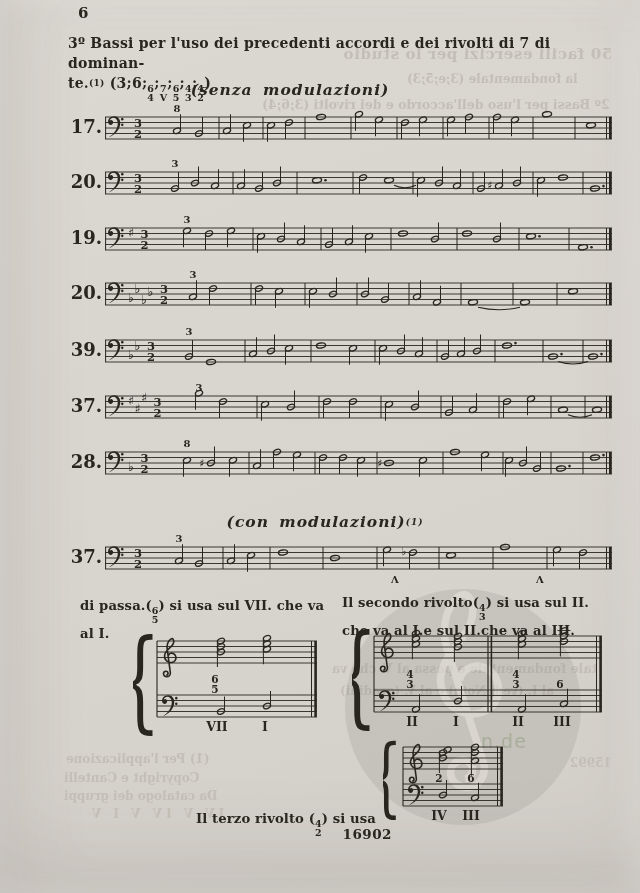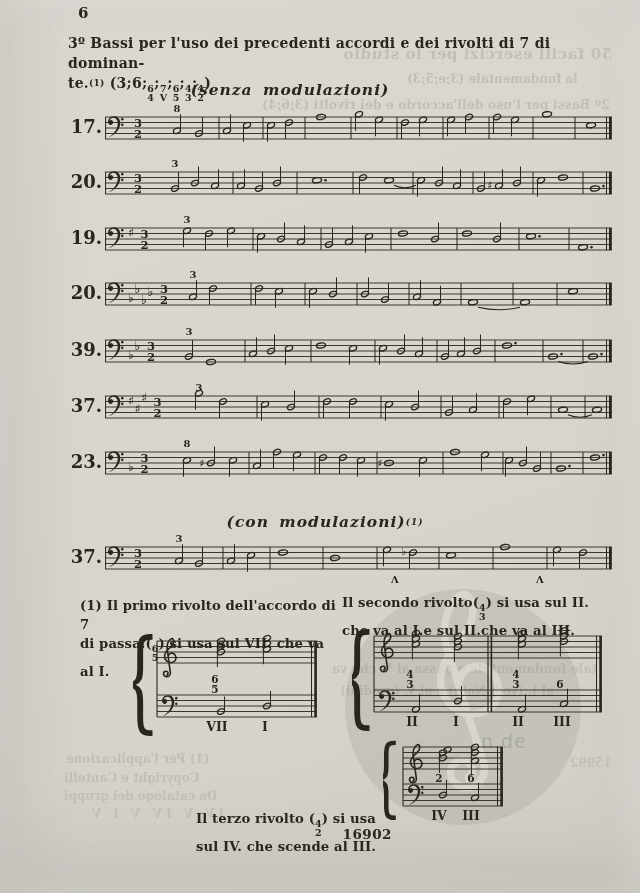--- a/index.html
+++ b/index.html
@@ -449,21 +449,21 @@
           <line x1="446" y1="14" x2="446" y2="36" stroke="#29261f" stroke-width="1"></line>
           <ellipse cx="458" cy="27.75" rx="4.6" ry="2.5" fill="none" stroke="#29261f" stroke-width="1.35" transform="rotate(-8 458 27.75)"></ellipse>
           <line x1="480" y1="14" x2="480" y2="36" stroke="#29261f" stroke-width="1"></line>
           <ellipse cx="492" cy="27.75" rx="4.6" ry="2.5" fill="none" stroke="#29261f" stroke-width="1.35" transform="rotate(-8 492 27.75)"></ellipse>
           <line x1="501.5" y1="14" x2="501.5" y2="36" stroke="#29261f" stroke-width="1"></line>
           <line x1="505.4" y1="14" x2="505.4" y2="36" stroke="#29261f" stroke-width="2.8"></line>
           <path d="M463,32.75 Q475,37.75 487,32.75" fill="none" stroke="#29261f" stroke-width="1.1"></path>
         </svg>
     </div>
     <div class="ex-row" style="top:438px">
-      <div class="ex-num">23.</div>
+      <div class="ex-num">28.</div>
       <svg width="507" height="52">
           <line x1="0" y1="14" x2="507" y2="14" stroke="#29261f" stroke-width="0.9"></line>
           <line x1="0" y1="19.5" x2="507" y2="19.5" stroke="#29261f" stroke-width="0.9"></line>
           <line x1="0" y1="25" x2="507" y2="25" stroke="#29261f" stroke-width="0.9"></line>
           <line x1="0" y1="30.5" x2="507" y2="30.5" stroke="#29261f" stroke-width="0.9"></line>
           <line x1="0" y1="36" x2="507" y2="36" stroke="#29261f" stroke-width="0.9"></line>
           <line x1="0.6" y1="14" x2="0.6" y2="36" stroke="#29261f" stroke-width="1"></line>
           <g transform="translate(3,13.6) scale(1.05,1.2)">
             <path d="M2.8,0.4 C1,1.1 0,2.7 0,4.3 C0,5.9 1.1,7 2.6,7 C3.9,7 4.9,6 4.9,4.8 C4.9,3.7 4.1,2.9 3,2.9 C2.5,2.9 2,3.1 1.7,3.5 C1.9,2 3.3,0.9 5.1,0.9 C7.6,0.9 9.3,3 9.3,5.8 C9.3,10.3 5.4,14.8 0.7,17.3 C7.2,15.2 11.7,10.3 11.7,5.4 C11.7,2.1 9.3,-0.3 6.1,-0.3 C4.9,-0.3 3.7,0 2.8,0.4 Z" fill="#29261f"></path>
             <circle cx="13.6" cy="2.2" r="1.15" fill="#29261f"></circle>
@@ -569,21 +569,20 @@
           <ellipse cx="478" cy="19.5" rx="3.7" ry="2.5" fill="none" stroke="#29261f" stroke-width="1.35" transform="rotate(-22 478 19.5)"></ellipse>
           <line x1="474.5" y1="20.5" x2="474.5" y2="36" stroke="#29261f" stroke-width="1"></line>
           <line x1="501.5" y1="14" x2="501.5" y2="36" stroke="#29261f" stroke-width="1"></line>
           <line x1="505.4" y1="14" x2="505.4" y2="36" stroke="#29261f" stroke-width="2.8"></line>
           <text x="290" y="50" font-size="10" fill="#29261f" text-anchor="middle" font-family="DejaVu Serif, serif" font-weight="bold">Λ</text>
           <text x="435" y="50" font-size="10" fill="#29261f" text-anchor="middle" font-family="DejaVu Serif, serif" font-weight="bold">Λ</text>
         </svg>
     </div>
 
     <div class="footnote fn-left">
-      <div><span>(1) Il primo rivolto dell'accordo di 7</span></div>
       <div><span>di passa.(</span><span class="frac">
             <span>6</span>
             <span>5</span>
           </span><span>) si usa sul VII. che va al I.</span></div>
     </div>
     <div class="footnote fn-right">
       <div><span>Il secondo rivolto(</span><span class="frac">
             <span>4</span>
             <span>3</span>
           </span><span>) si usa sul II.</span></div>
@@ -735,18 +734,17 @@
         <text x="88" y="45" font-size="10.5" fill="#29261f" text-anchor="middle" font-family="DejaVu Serif, serif" font-weight="bold">6</text>
         <text x="56" y="83" font-size="12.5" fill="#29261f" text-anchor="middle" font-family="DejaVu Serif, serif" font-weight="bold">IV</text>
         <text x="88" y="83" font-size="12.5" fill="#29261f" text-anchor="middle" font-family="DejaVu Serif, serif" font-weight="bold">III</text>
       </svg>
 
     <div class="footnote fn-third">
       <div><span>Il terzo rivolto (</span><span class="frac">
             <span>4</span>
             <span>2</span>
           </span><span>) si usa</span></div>
-      <div><span>sul IV. che scende al III.</span></div>
     </div>
 
     <div class="plate">16902</div>
   </div>
 </div>
 
 </body></html>

